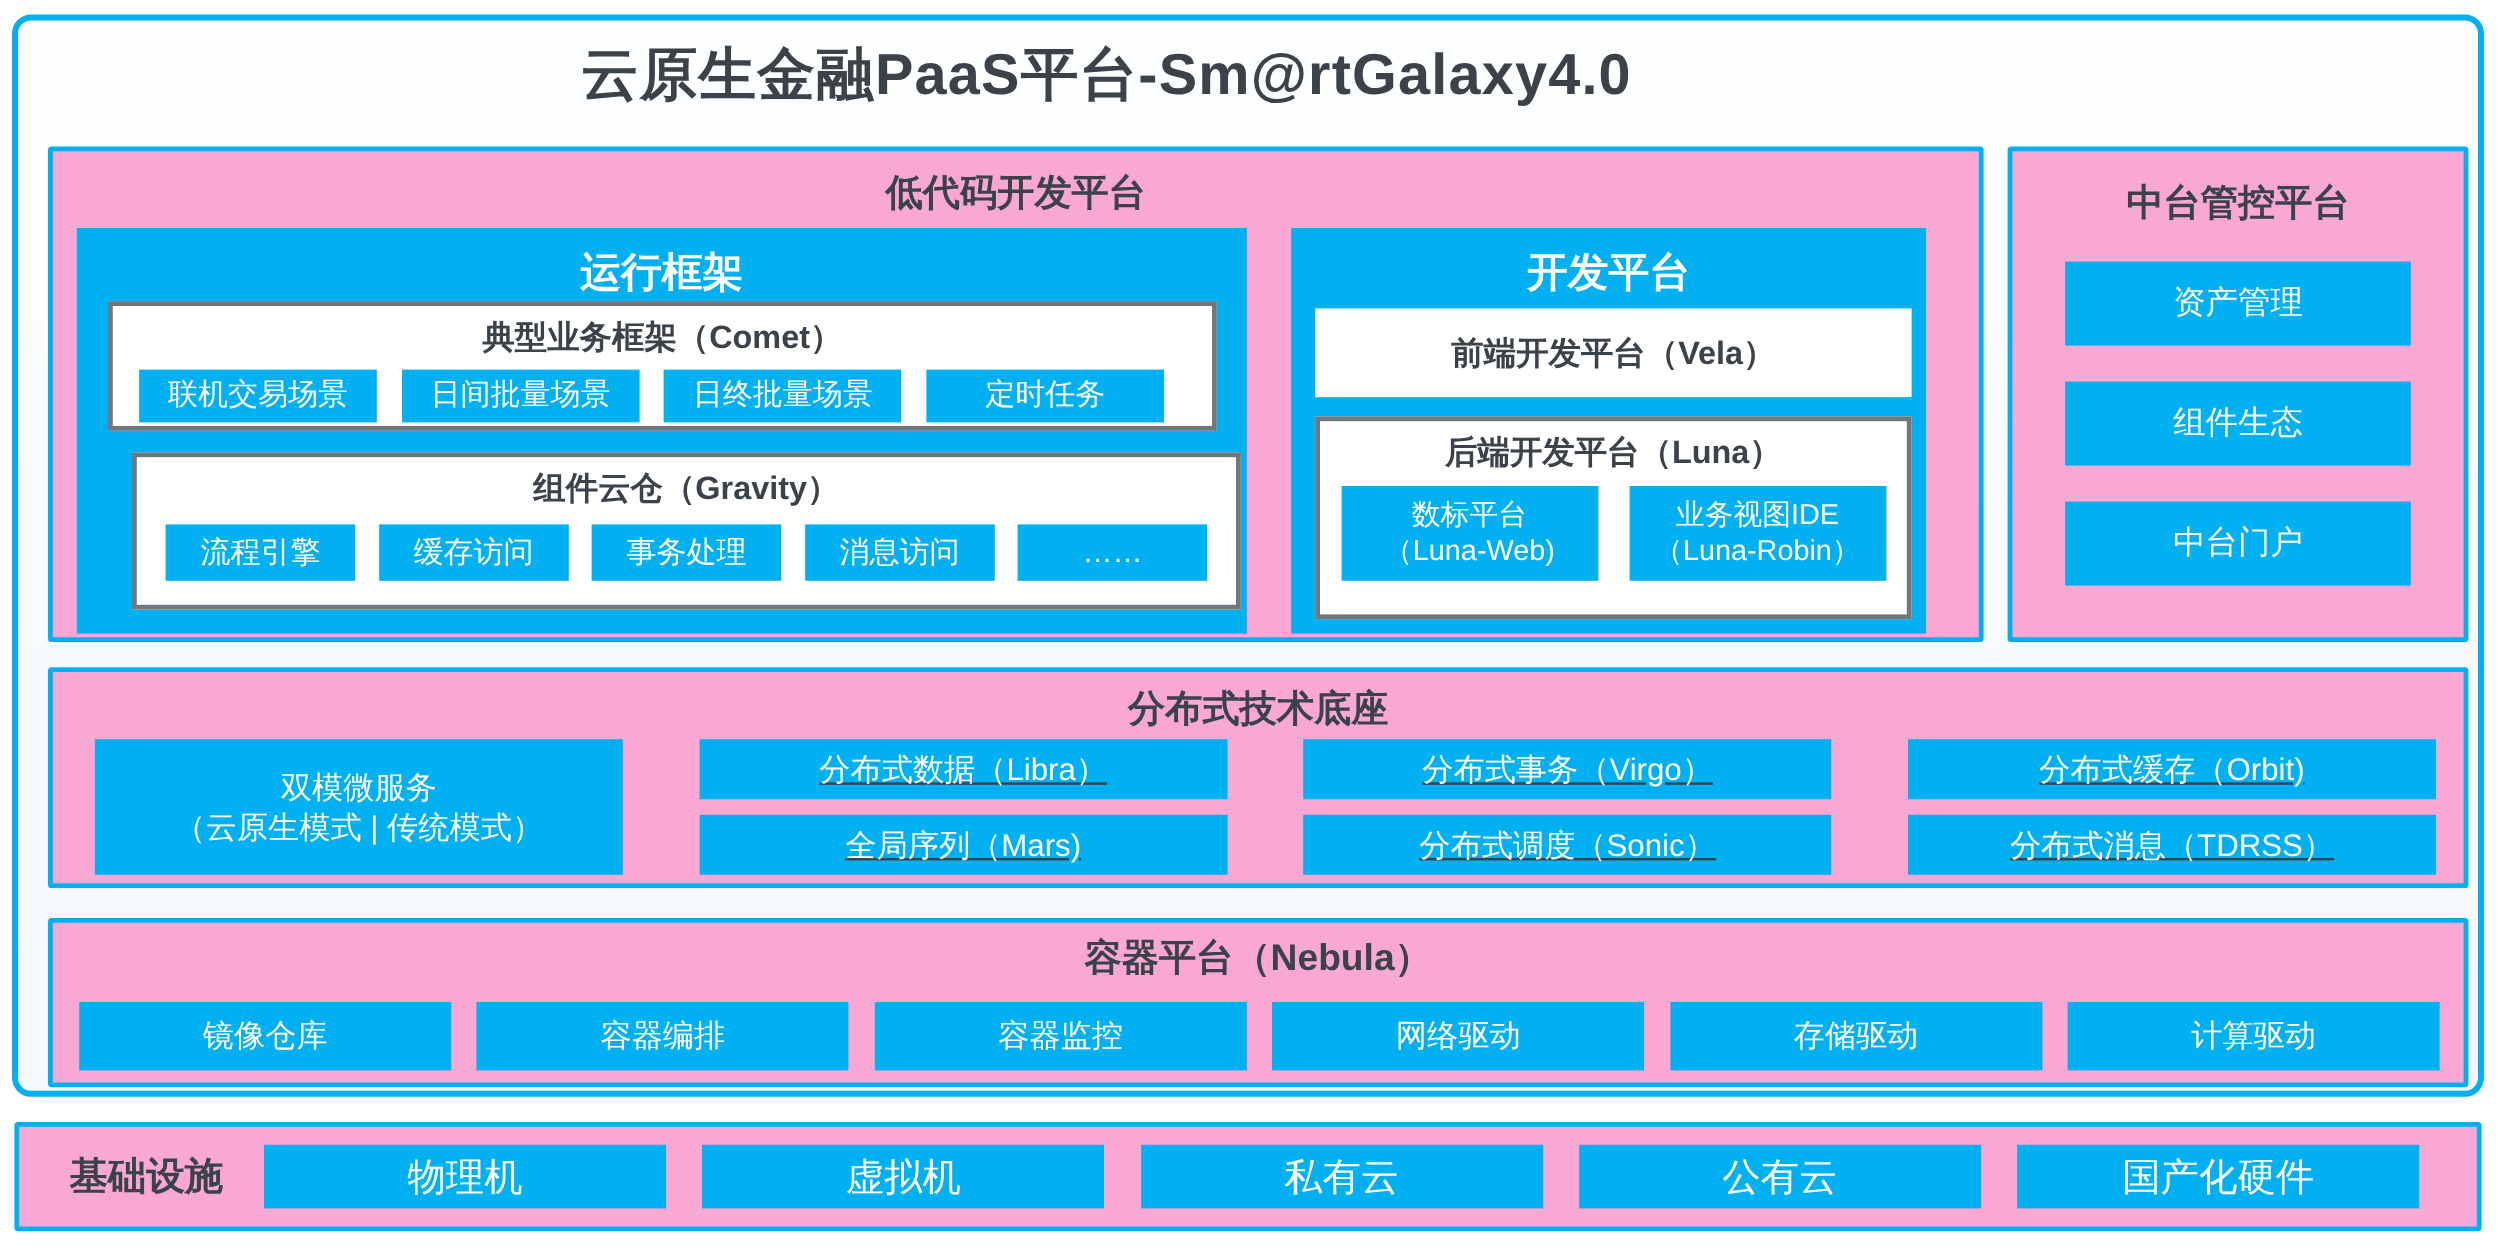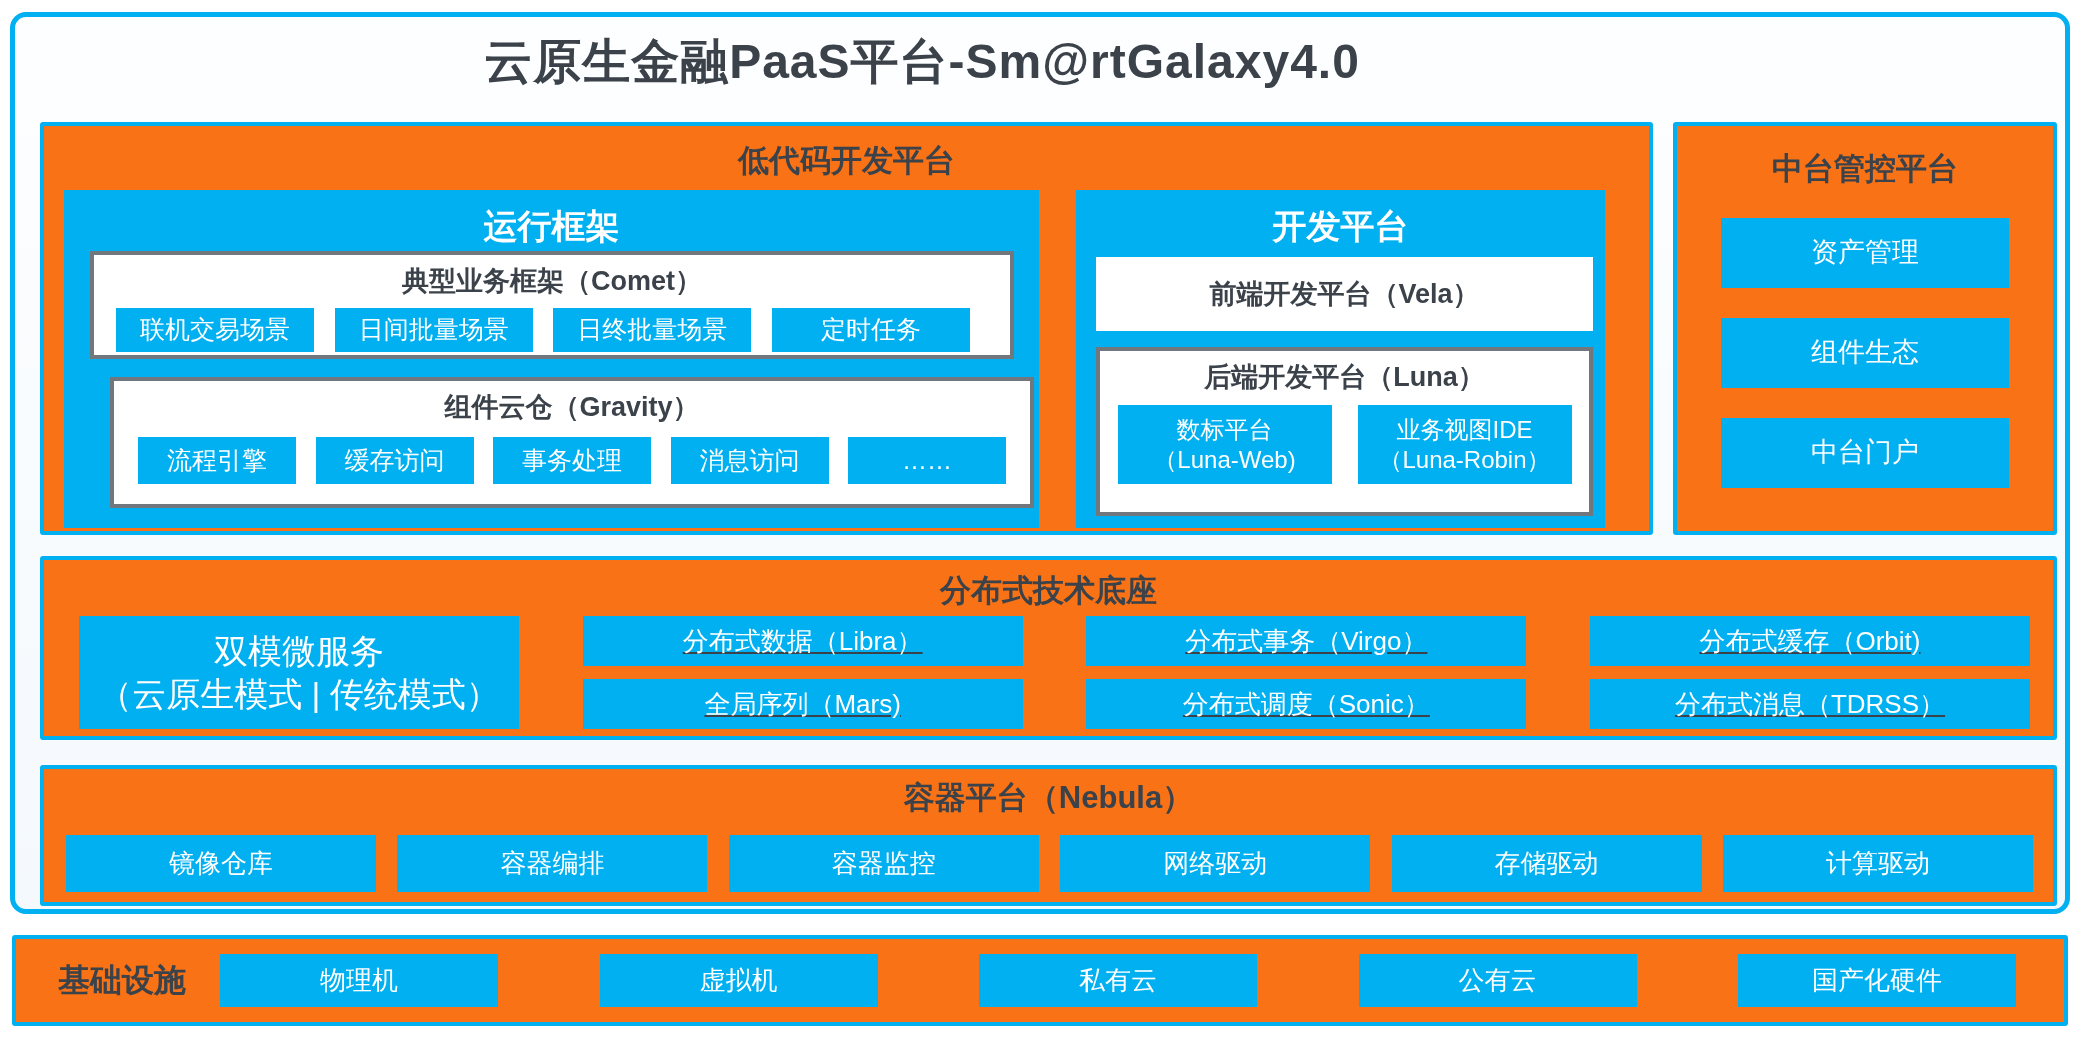--- a/index.html
+++ b/index.html
@@ -29,21 +29,21 @@
     text-align: center;
     font-size: 48px;
     font-weight: 700;
     color: #3b424a;
     letter-spacing: 1px;
   }
 
   
   .panel {
     position: absolute;
-    background: #f97316;
+    background: #f9a8d4;
     border: 4px solid #00b0f0;
     border-radius: 3px;
   }
   .panel-title {
     text-align: center;
     font-size: 31px;
     font-weight: 700;
     color: #3b424a;
   }
 
@@ -146,21 +146,21 @@
     justify-content: space-between;
   }
   .dist-col {
     width: 440px;
     display: flex;
     flex-direction: column;
     justify-content: space-between;
     text-decoration: underline;
   }
   .dist-col .node { width: 440px; height: 50px; font-size: 26px; }
-  #dual-node { width: 440px; height: 113px; font-size: 34px; }
+  #dual-node { width: 440px; height: 113px; font-size: 26px; }
 
   
   #container-row {
     position: absolute;
     left: 22px; top: 66px;
     width: 1967px;
     display: flex;
     justify-content: space-between;
   }
   #container-row .node { width: 310px; height: 57px; font-size: 26px; }
@@ -171,21 +171,21 @@
     font-weight: 700;
     color: #3b424a;
     white-space: nowrap;
   }
   #panel-infra .infra-row {
     flex: 1;
     margin-left: 34px;
     display: flex;
     justify-content: space-between;
   }
-  #panel-infra .node { width: 278px; height: 53px; font-size: 26px; }
+  #panel-infra .node { width: 335px; height: 53px; font-size: 32px; }
 </style>
 </head>
 <body>
 
 <div class="outer-frame"></div>
 
 <div class="main-title">云原生金融PaaS平台-Sm@rtGalaxy4.0</div>
 
 <div class="panel" id="panel-lowcode">
   <div class="panel-title">低代码开发平台</div>

